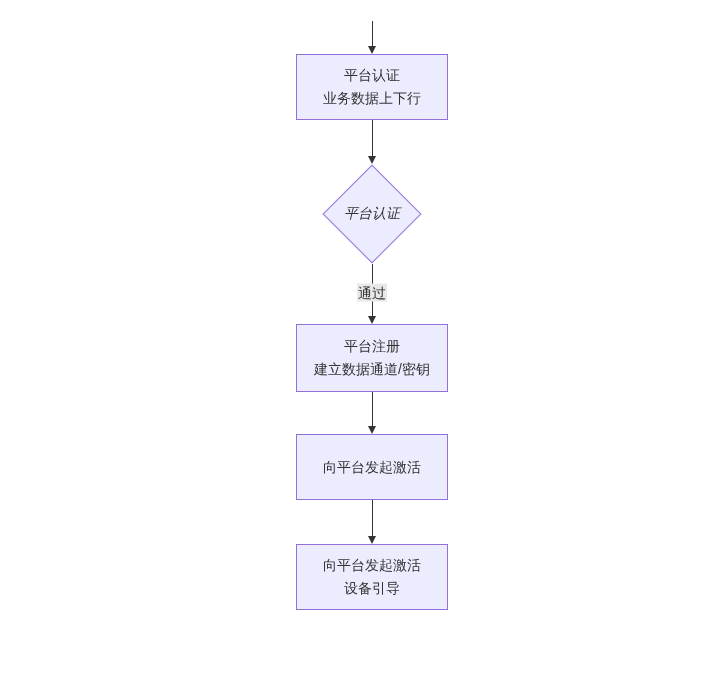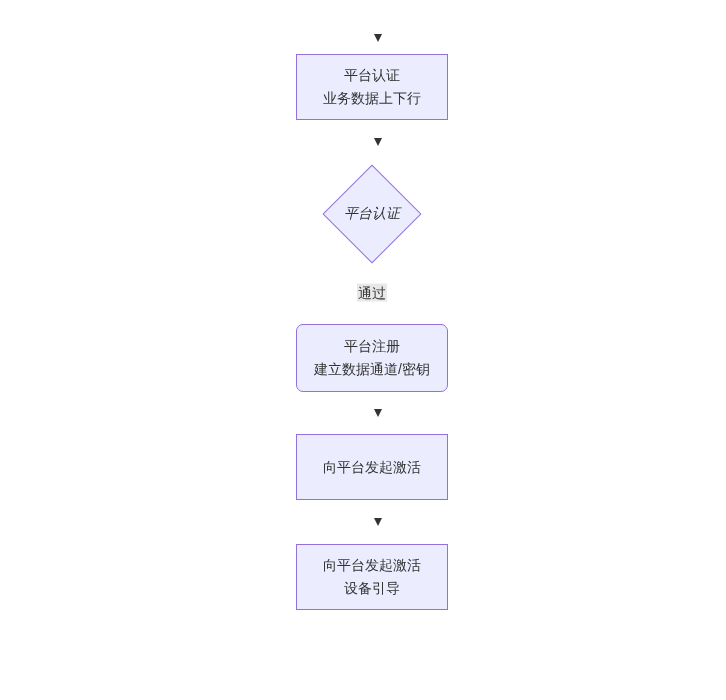--- a/index.html
+++ b/index.html
@@ -35,25 +35,25 @@
     text-align: center;
     display: flex;
     flex-direction: column;
     justify-content: center;
     align-items: center;
     padding: 4px 6px;
   }
   .node-rect .node-line { display: block; white-space: nowrap; }
   .h58 { height: 58px; }
   .h66 { height: 66px; }
-  .h68 { height: 68px; border-radius: 7px; }
+  .h68 { height: 68px; }
   .connector {
     position: relative;
     display: flex;
-    flex-direction: row;
+    flex-direction: column;
     align-items: center;
     width: 20px;
   }
   .connector .line {
     flex: 1;
     width: 1px;
     background: #333333;
   }
   .connector .arrowhead {
     width: 0;

